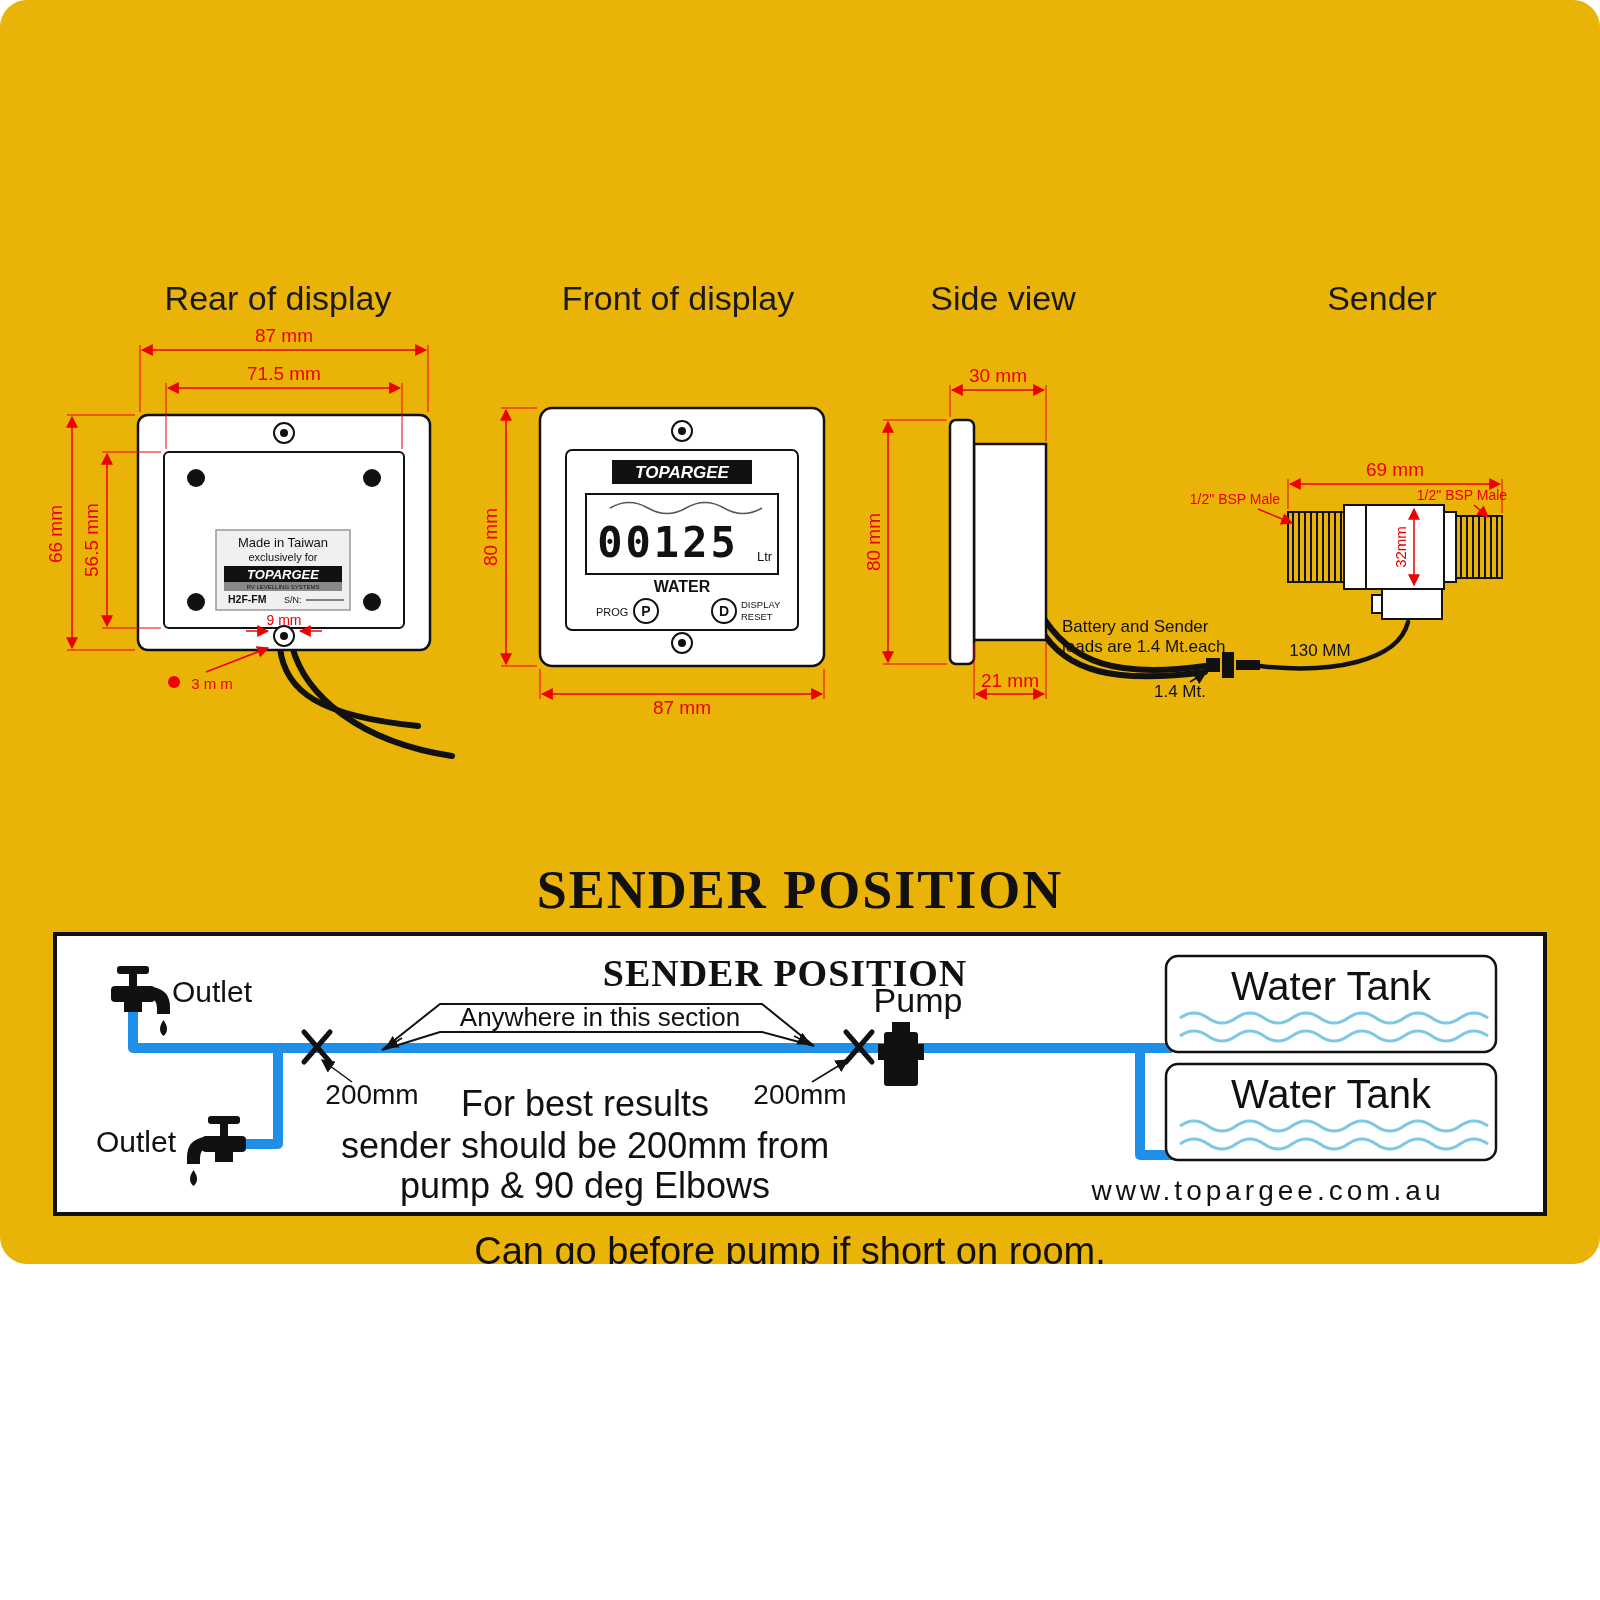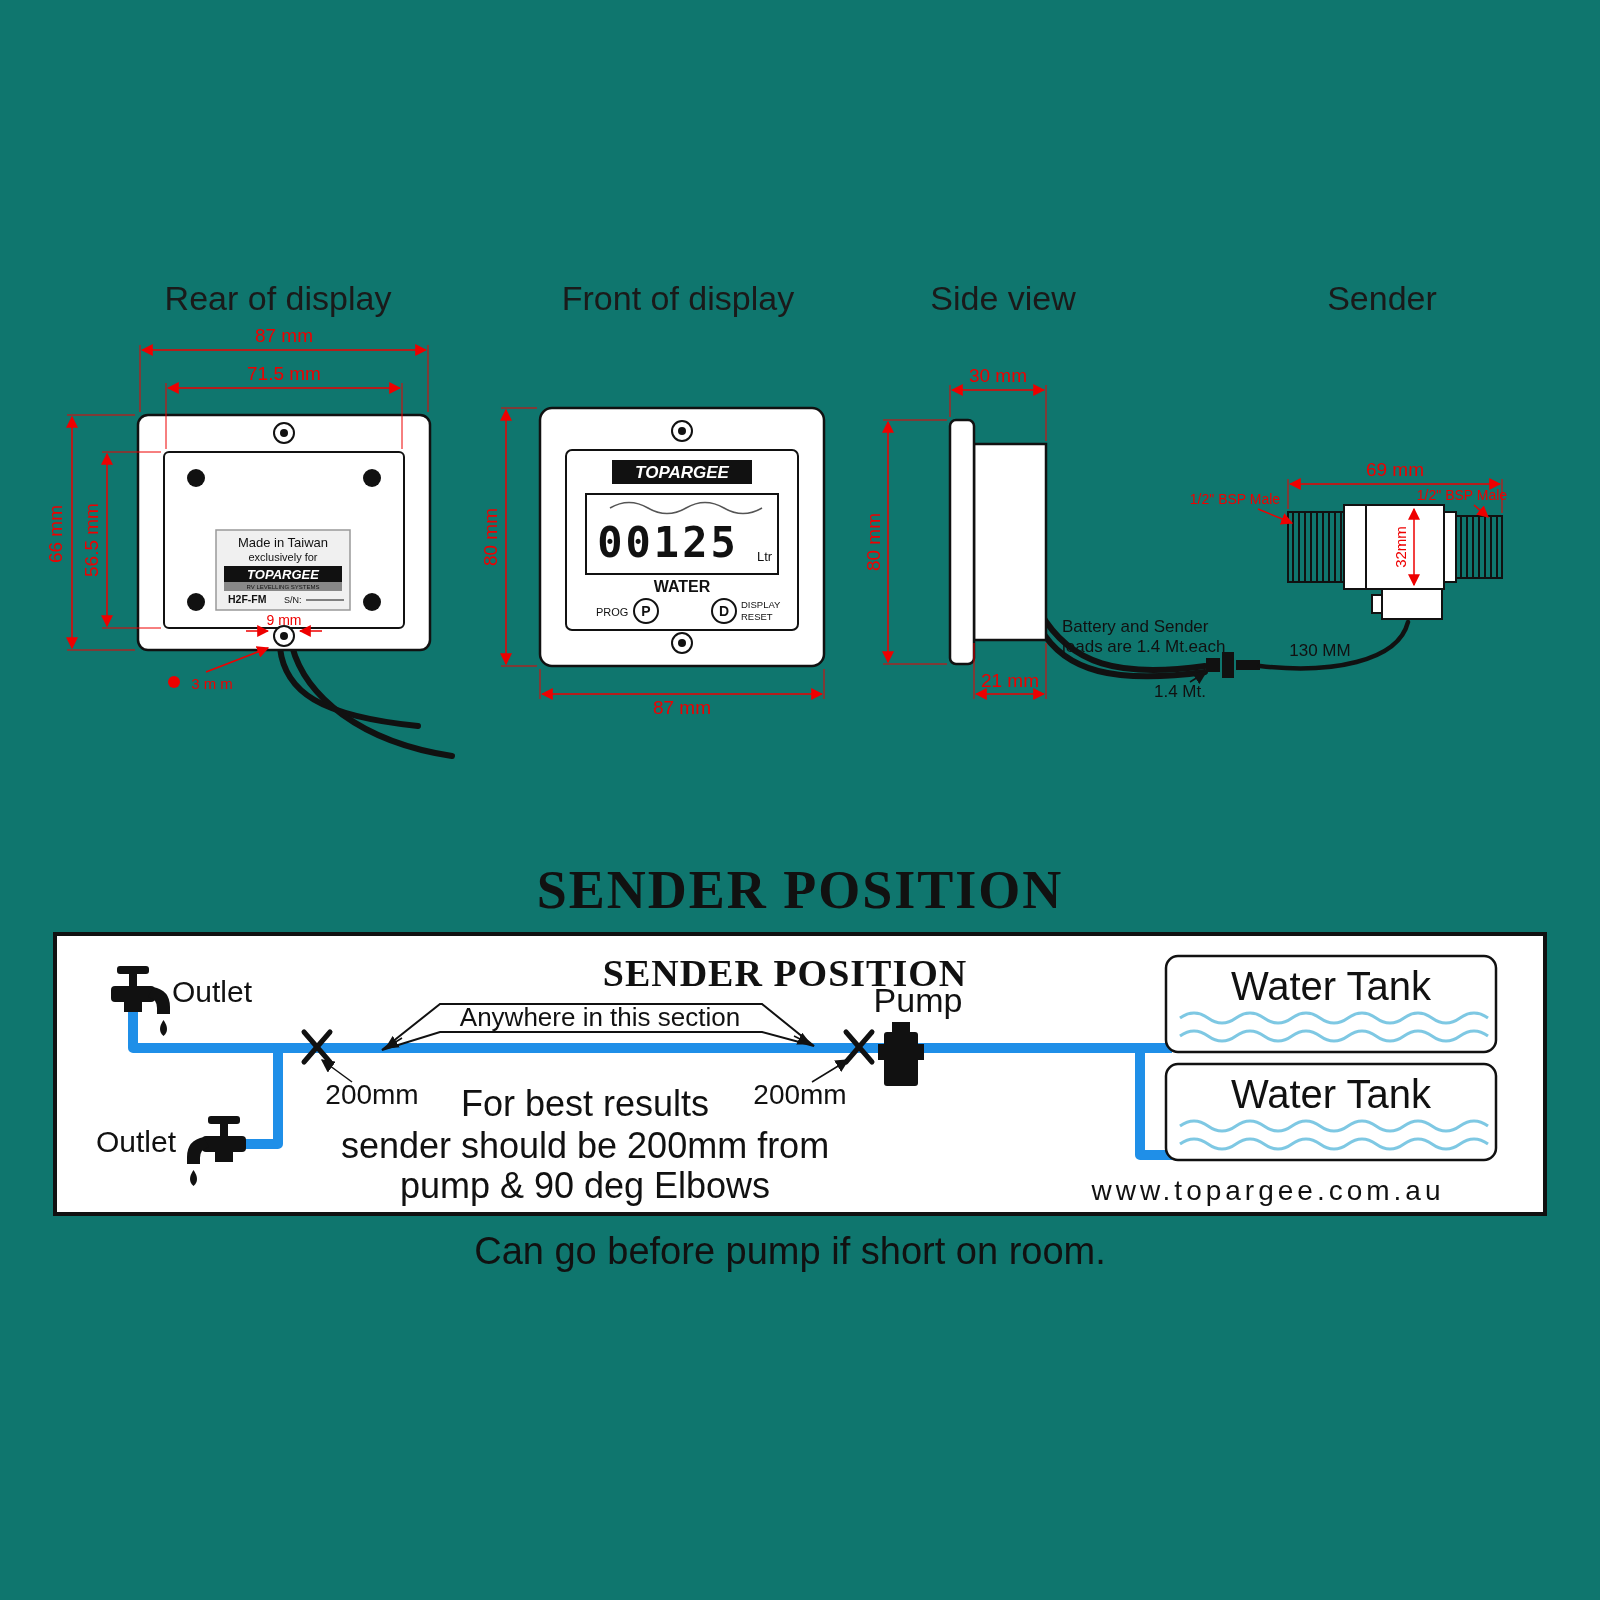--- a/index.html
+++ b/index.html
@@ -1,16 +1,16 @@
 <!DOCTYPE html>
 <html><head>
 <meta charset="utf-8">
 <style>
   html,body{margin:0;padding:0;background:#ffffff;}
-  .canvas{width:1600px;height:1600px;position:relative;background:#0f766e;}
+  .canvas{width:1600px;height:1264px;position:relative;background:#eab308;border-radius:27px;}
   svg{display:block;}
   text{font-family:"Liberation Sans",sans-serif;fill:#111;}
   .t-section{font-size:34px;fill:#1a1a1a;text-anchor:middle;}
   .dim{fill:#ee0000;font-size:19px;text-anchor:middle;}
   .dim-s{fill:#ee0000;font-size:15px;text-anchor:middle;}
   .dim-xs{fill:#ee0000;font-size:14px;text-anchor:middle;}
   .dimline{stroke:#ee0000;stroke-width:1.5;fill:none;}
   .ext{stroke:#ee0000;stroke-width:1;}
   .shape{fill:#fff;stroke:#111;stroke-width:2.5;}
   .shape2{fill:#fff;stroke:#111;stroke-width:2;}

